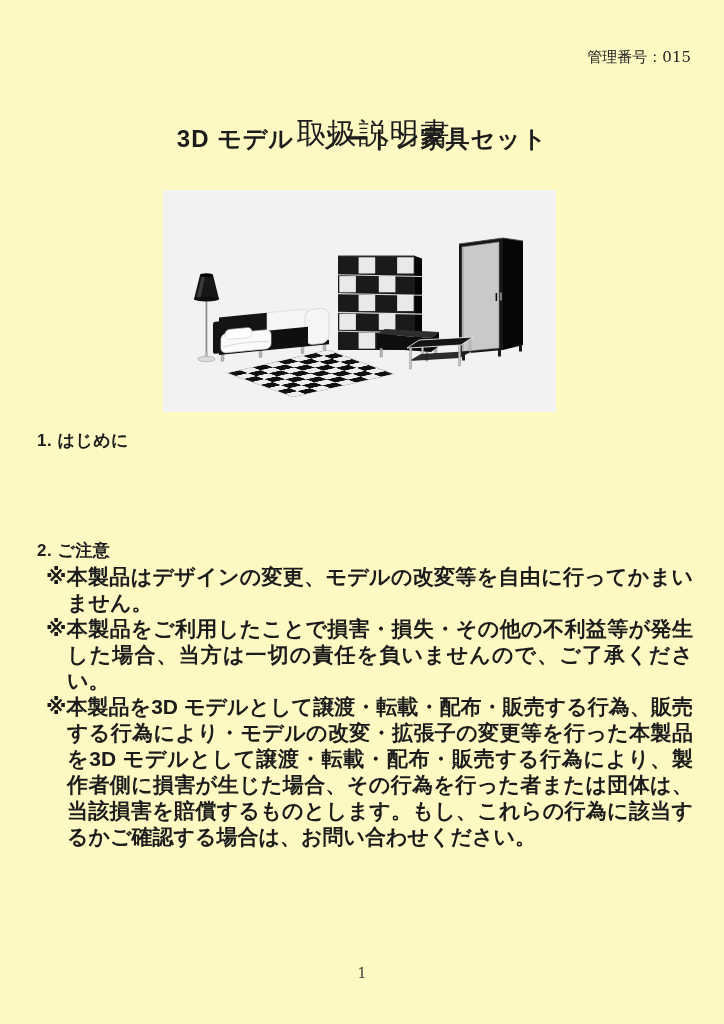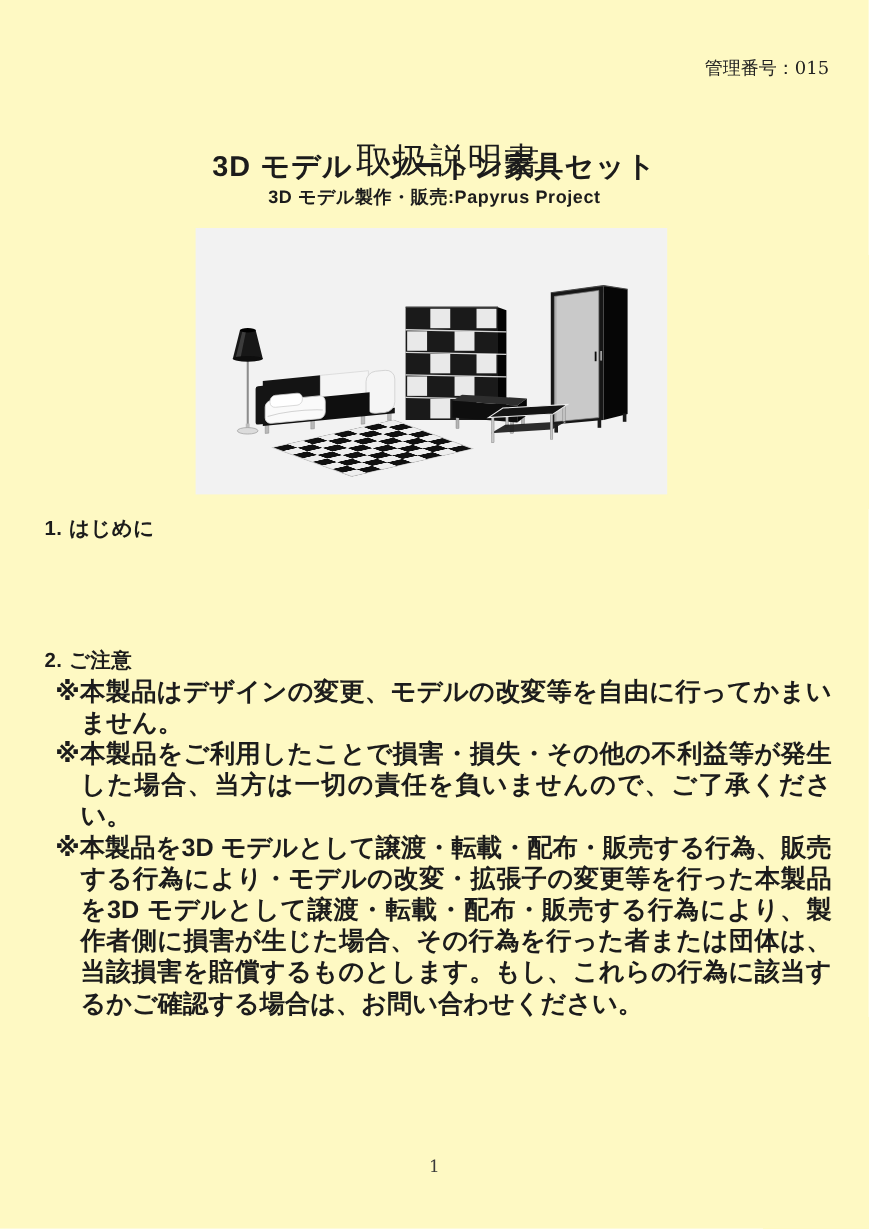--- a/index.html
+++ b/index.html
@@ -49,21 +49,20 @@
 </style>
 </head>
 <body>
 
 <div class="page">
 
   <div class="doc-number">管理番号：015</div>
 
   <div class="title">3D モデル　ツートン家具セット</div>
   <div class="subtitle">取扱説明書</div>
-  <div class="byline">3D モデル製作・販売:Papyrus Project</div>
 
   <div class="illustration">
     <svg width="393" height="222" viewBox="0 0 393 222" xmlns="http://www.w3.org/2000/svg">
       <defs>
         <pattern id="rugChk" width="2" height="2" patternUnits="userSpaceOnUse">
           <rect width="2" height="2" fill="#eeeeee"></rect>
           <rect width="1" height="1" fill="#101010"></rect>
           <rect x="1" y="1" width="1" height="1" fill="#101010"></rect>
         </pattern>
       </defs>

